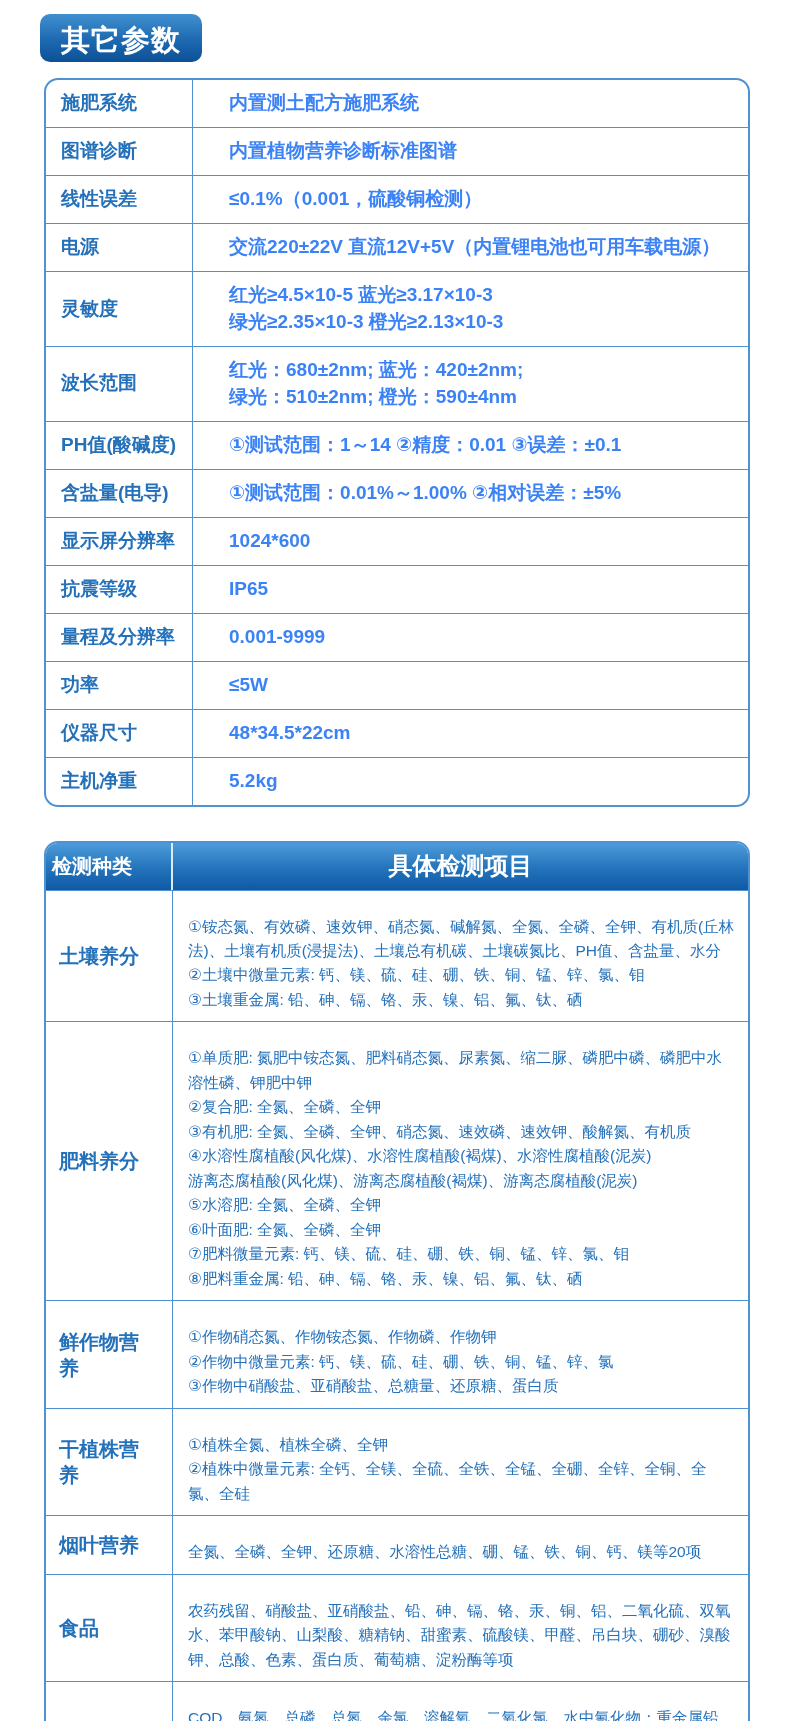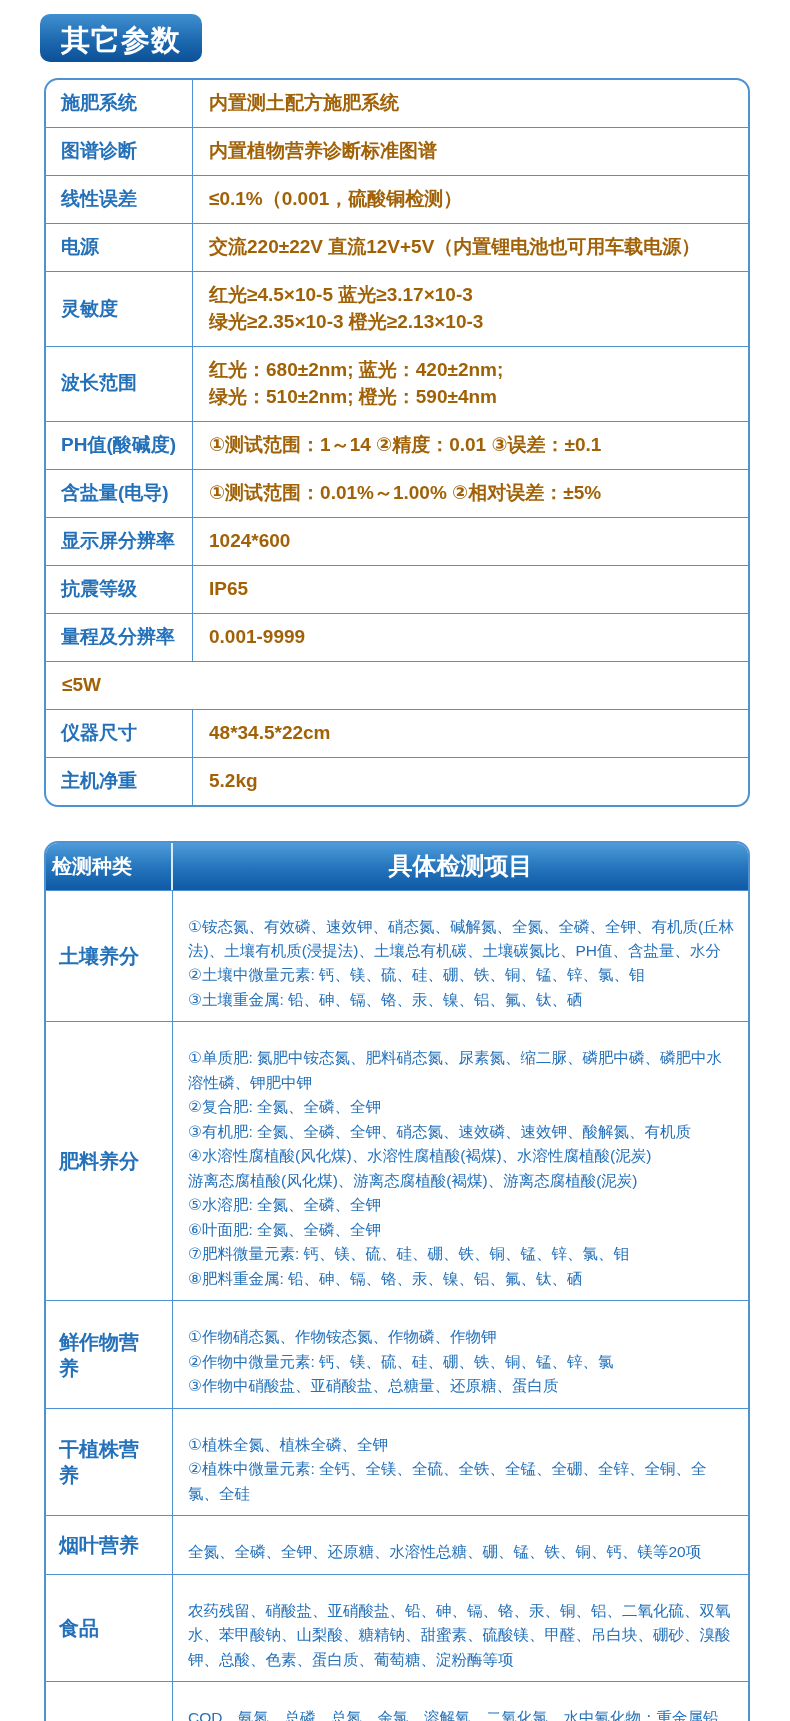--- a/index.html
+++ b/index.html
@@ -32,21 +32,21 @@
     margin-left: 44px;
     box-sizing: border-box;
     border: 2px solid #4f92d2;
     border-radius: 14px;
     overflow: hidden;
     background: #ffffff;
   }
 
   
   .params { margin-top: 16px; }
-  .prow { display: flex; border-top: 1.5px solid #4f92d2; }
+  .prow { display: flex; border-top: 1.5px solid #4f92d2; gap: 20px; }
   .prow:first-child { border-top: none; }
   .plabel {
     flex: 0 0 147px;
     box-sizing: border-box;
     border-right: 1.5px solid #4f92d2;
     display: flex;
     align-items: center;
     padding: 10px 4px 10px 15px;
     font-size: 19px;
     font-weight: 600;
@@ -54,21 +54,21 @@
     line-height: 1.3;
   }
   .pvalue {
     flex: 1;
     box-sizing: border-box;
     display: flex;
     align-items: center;
     padding: 10px 8px 10px 16px;
     font-size: 19px;
     font-weight: 600;
-    color: #a16207;
+    color: #3b82f6;
     line-height: 1.42;
     white-space: pre-line;
   }
 
   
   .detect { margin-top: 34px; }
   .dhead {
     display: flex;
     min-height: 47px;
     background: linear-gradient(180deg, #4d9bd9 0%, #2373bb 55%, #1059a5 100%);
@@ -168,20 +168,21 @@
     </div>
     <div class="prow">
       <div class="plabel">抗震等级</div>
       <div class="pvalue">IP65</div>
     </div>
     <div class="prow">
       <div class="plabel">量程及分辨率</div>
       <div class="pvalue">0.001-9999</div>
     </div>
     <div class="prow">
+      <div class="plabel">功率</div>
       <div class="pvalue">≤5W</div>
     </div>
     <div class="prow">
       <div class="plabel">仪器尺寸</div>
       <div class="pvalue">48*34.5*22cm</div>
     </div>
     <div class="prow">
       <div class="plabel">主机净重</div>
       <div class="pvalue">5.2kg</div>
     </div>

